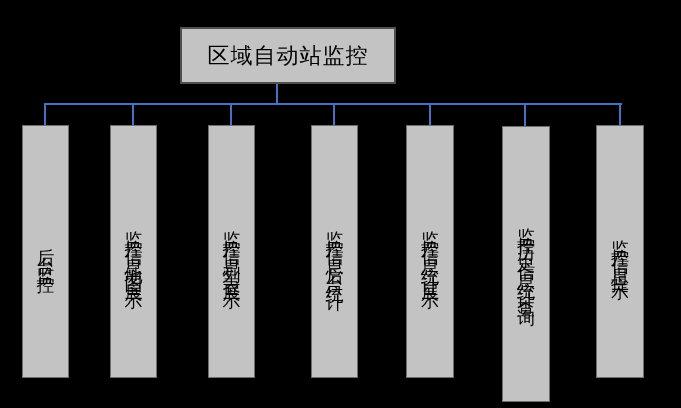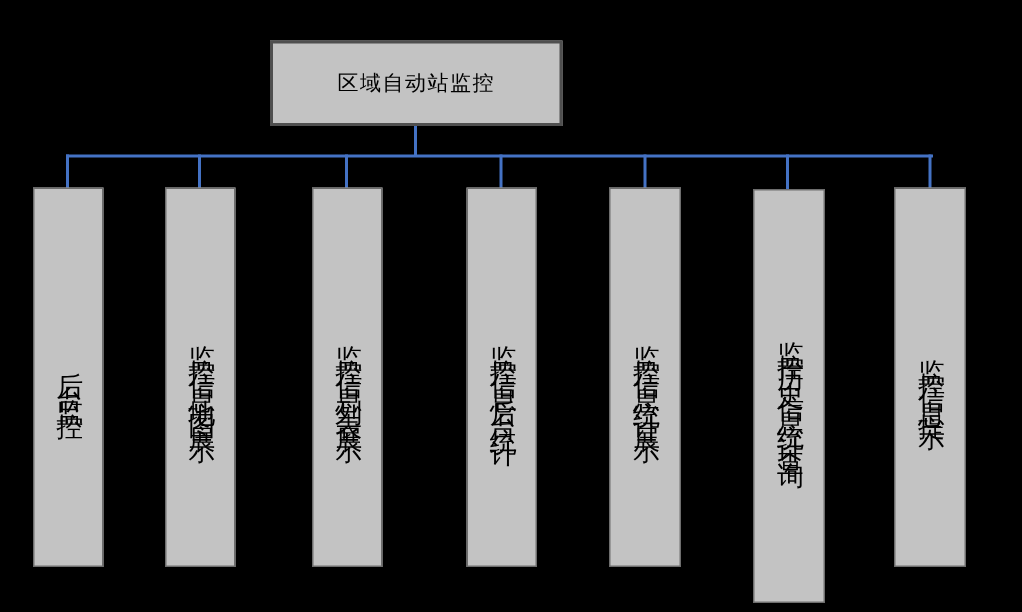--- a/index.html
+++ b/index.html
@@ -24,23 +24,23 @@
     position: absolute;
     background: #c3c3c3;
     box-sizing: border-box;
     display: flex;
     align-items: center;
     justify-content: center;
     color: #000000;
     overflow: hidden;
   }
   .root {
-    left: 180px; top: 27px; width: 195px; height: 57px;
+    left: 180px; top: 27px; width: 216px; height: 57px;
     border: 2px solid #4f4f4f;
-    font-size: 14px;
+    font-size: 22px;
     letter-spacing: 1px;
     white-space: nowrap;
   }
   .child {
     top: 125px; width: 47px; height: 253px;
     border: 1px solid #6e6e6e;
   }
   .vlabel {
     writing-mode: vertical-rl;
     text-orientation: upright;

